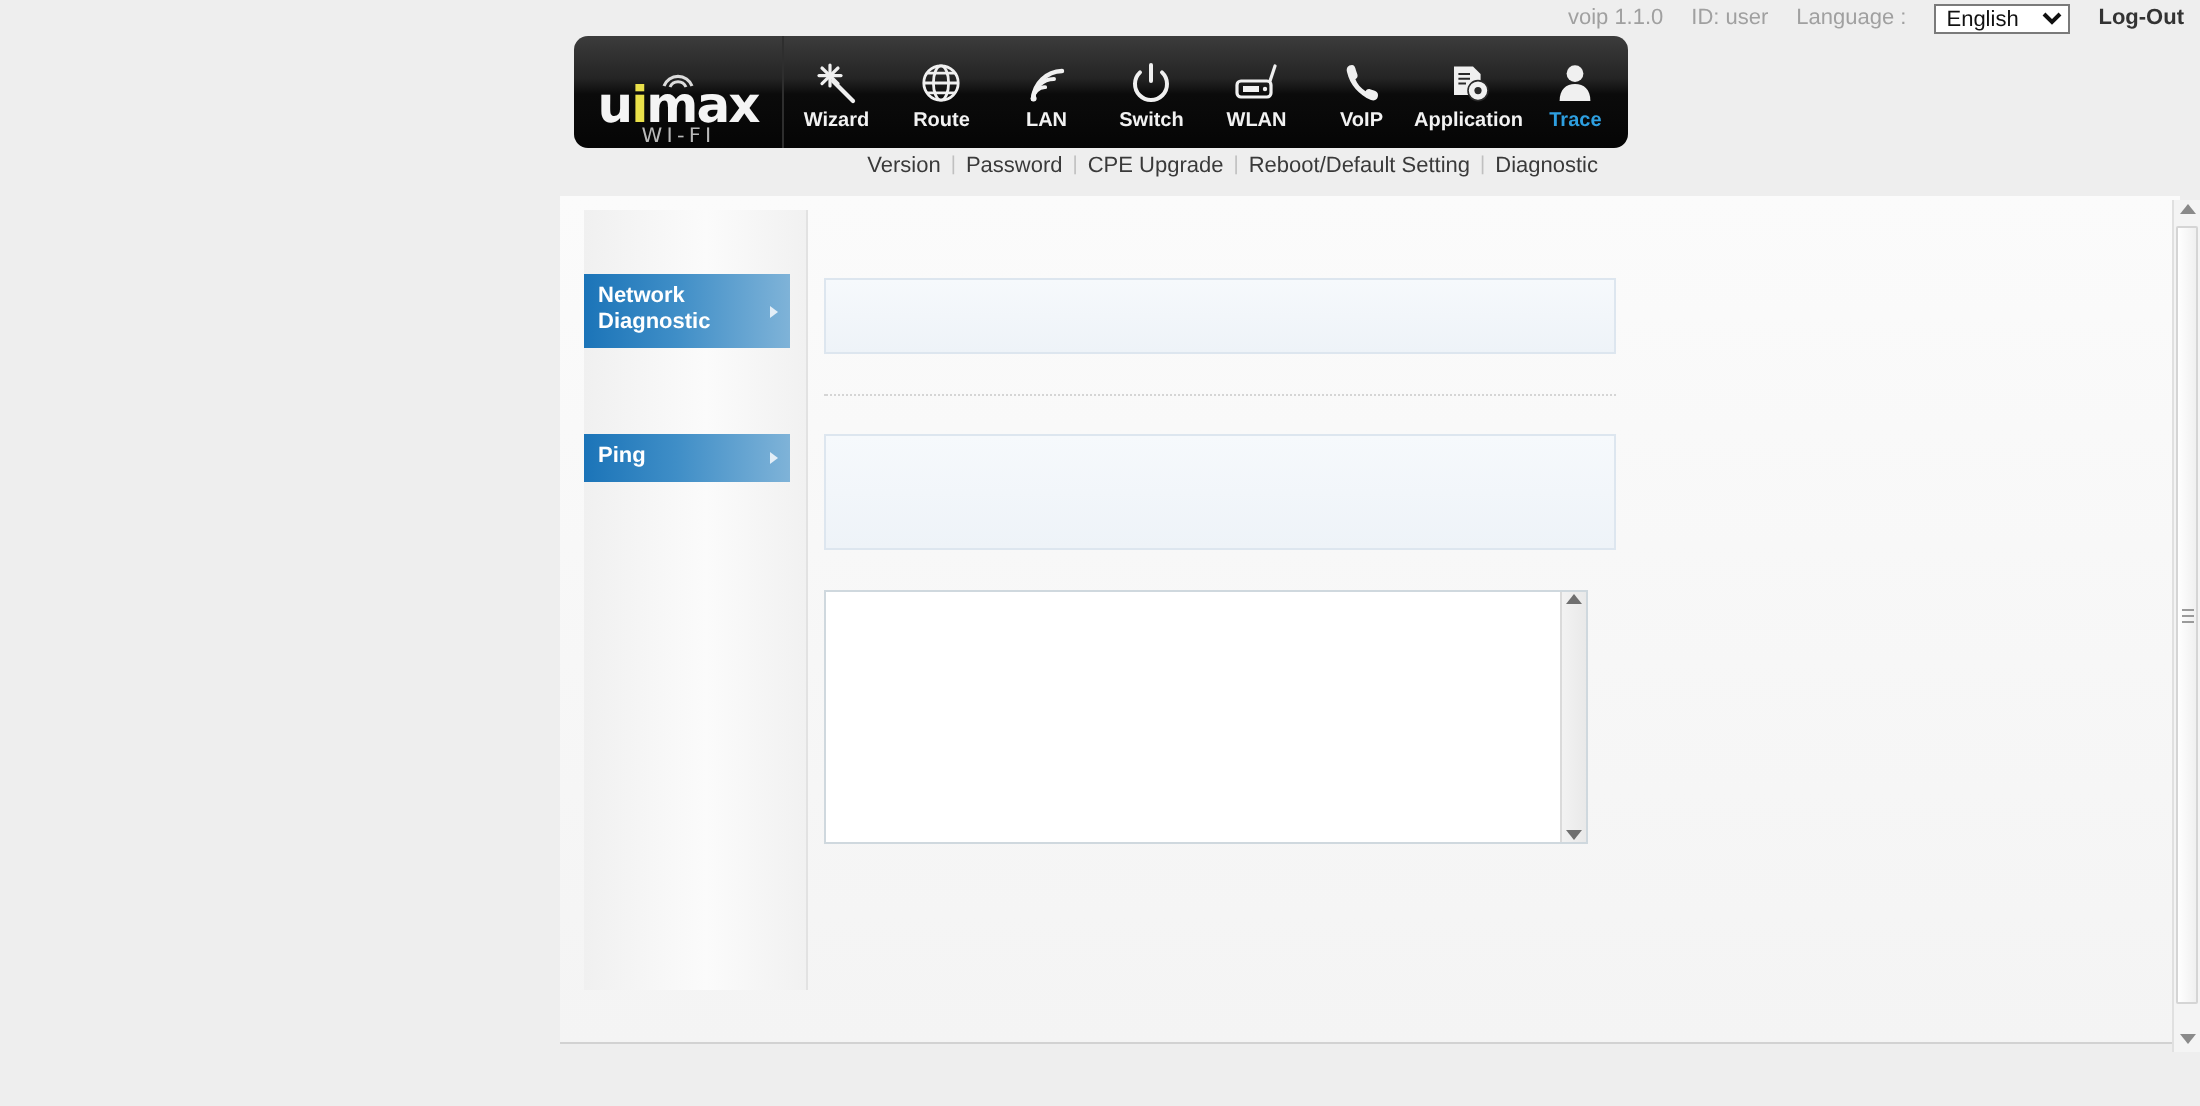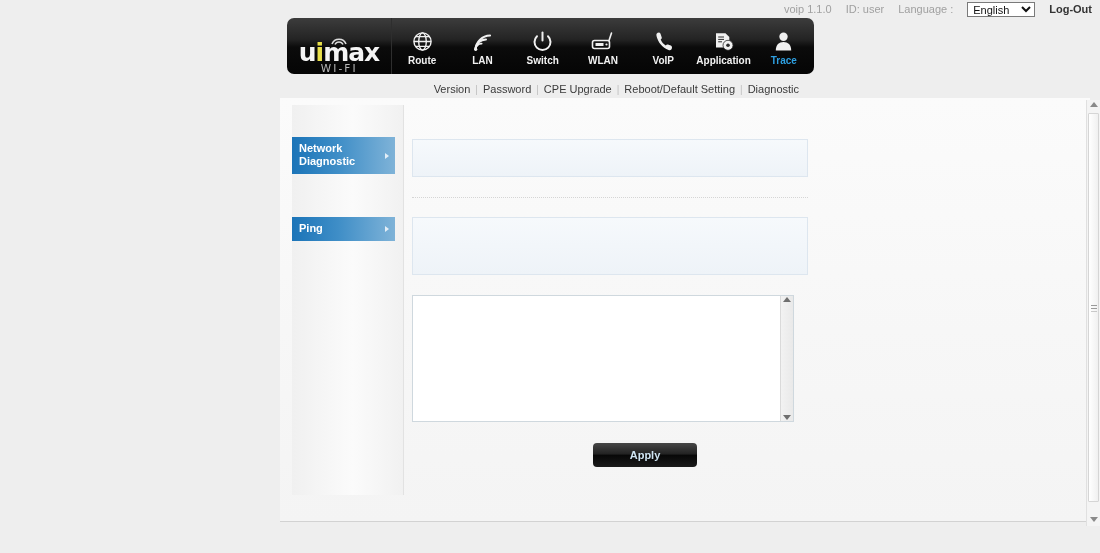--- a/index.html
+++ b/index.html
@@ -131,21 +131,21 @@
     letter-spacing: 0px;
     white-space: nowrap;
   }
   .navitem.active .nlabel { color: #2e9fe0; }
 
   
   .subnav {
     position: absolute;
     left: 287px; top: 77px;
     width: 527px; height: 18px;
-    display: flex; align-items: flex-end; justify-content: flex-end;
+    display: flex; align-items: flex-start; justify-content: flex-end;
     gap: 0px;
     font-size: 11px;
     z-index: 5;
     padding-right: 10px;
   }
   .subnav a {
     color: #3a3a3a;
     text-decoration: none;
     cursor: pointer;
     padding: 0 5px;
@@ -387,20 +387,35 @@
             <path d="M5 9.5 A4.4 4.4 0 0 1 13 9.5" fill="none" stroke="#dcdcdc" stroke-width="1.5"></path>
           </svg>
         </span>
         <span class="wordmark"><span>u</span><span class="dotltr">i</span><span>max</span></span>
         <span class="sub">WI-FI</span>
       </div>
     </div>
 
     <div class="navitems">
 
+      <div class="navitem">
+        <span class="icon">
+          <svg width="21" height="21" viewBox="0 0 21 21">
+            <g stroke="#f0f0f0" stroke-width="1.6" stroke-linecap="round">
+              <line x1="7" y1="1.5" x2="7" y2="6"></line>
+              <line x1="7" y1="8" x2="7" y2="12"></line>
+              <line x1="1.5" y1="6.8" x2="12.5" y2="6.8"></line>
+              <line x1="3" y1="3" x2="11" y2="10.8"></line>
+              <line x1="11" y1="3" x2="3" y2="10.8"></line>
+              <line x1="8.5" y1="9.5" x2="18.5" y2="19.5" stroke-width="2.1"></line>
+            </g>
+          </svg>
+        </span>
+        <span class="nlabel">Wizard</span>
+      </div>
 
       <div class="navitem">
         <span class="icon">
           <svg width="21" height="21" viewBox="0 0 21 21">
             <g fill="none" stroke="#f0f0f0" stroke-width="1.4">
               <circle cx="10.5" cy="10.5" r="8.6"></circle>
               <ellipse cx="10.5" cy="10.5" rx="3.8" ry="8.6"></ellipse>
               <line x1="2" y1="10.5" x2="19" y2="10.5"></line>
               <line x1="3.3" y1="5.6" x2="17.7" y2="5.6"></line>
               <line x1="3.3" y1="15.4" x2="17.7" y2="15.4"></line>
@@ -535,21 +550,20 @@
   </select>
 
   <div class="outwrap">
     <textarea class="outarea" placeholder="" style=""></textarea>
     <div class="outscroll">
       <div class="sb-arrow-up"></div>
       <div class="sb-arrow-dn"></div>
     </div>
   </div>
 
-  <button class="btn" id="btn-apply">Apply</button>
 
   <div class="browser-sb">
     <div class="top-arrow"></div>
     <div class="thumb">
       <div class="grip"></div>
     </div>
     <div class="bot-arrow"></div>
   </div>
 
 </div>

